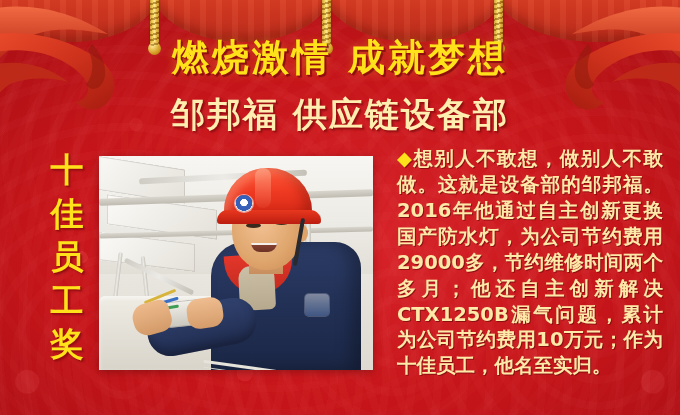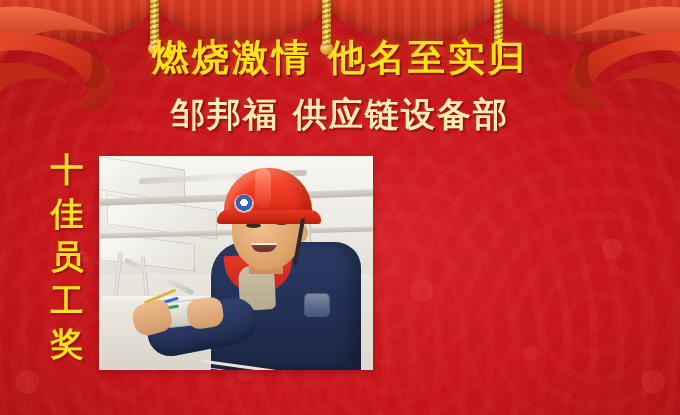--- a/index.html
+++ b/index.html
@@ -314,21 +314,21 @@
     <svg width="190" height="130" viewBox="0 0 190 130">
       <g transform="translate(190,0) scale(-1,1)">
         <path d="M0,8 C40,2 80,14 112,34 C90,30 62,26 40,34 C22,40 10,52 0,62 Z" fill="url(#rl2)"></path>
         <path d="M0,34 C34,30 72,38 104,60 C118,70 124,88 112,102 C104,112 88,112 80,102 C92,100 96,88 88,78 C70,56 34,46 0,52 Z" fill="url(#rl)"></path>
         <path d="M0,64 C26,60 52,66 72,82 C58,78 34,76 14,84 C8,88 2,94 0,98 Z" fill="#bf2c18" opacity=".9"></path>
         <path d="M96,44 C106,54 112,68 108,80 C104,90 94,92 90,84 C98,76 98,60 92,50 Z" fill="#8f1a0d" opacity=".55"></path>
       </g>
     </svg>
   </div>
 
-  <div class="headline">燃烧激情  他名至实归</div>
+  <div class="headline">燃烧激情  成就梦想</div>
 
   <div class="subtitle">邹邦福  供应链设备部</div>
 
   <div class="award">
     <span>十</span>
     <span>佳</span>
     <span>员</span>
     <span>工</span>
     <span>奖</span>
   </div>
@@ -370,14 +370,17 @@
       <div class="w-tool"></div>
       <div class="w-wire" style="left:44px;bottom:72px;width:34px;transform:rotate(-22deg);"></div>
       <div class="w-wire b" style="left:48px;bottom:66px;width:32px;transform:rotate(-16deg);"></div>
       <div class="w-wire g" style="left:50px;bottom:60px;width:30px;transform:rotate(-10deg);"></div>
       <div class="w-hand"></div>
       <div class="w-hand2"></div>
       <div class="w-cable"></div>
     </div>
   </div>
 
+  <div class="body-copy">
+    <span class="bullet">◆</span><span>想别人不敢想，做别人不敢做。这就是设备部的邹邦福。2016年他通过自主创新更换国产防水灯，为公司节约费用29000多，节约维修时间两个多月；他还自主创新解决CTX1250B漏气问题，累计为公司节约费用10万元；作为十佳员工，他名至实归。</span>
+  </div>
 
 </div>
 
 </body></html>

